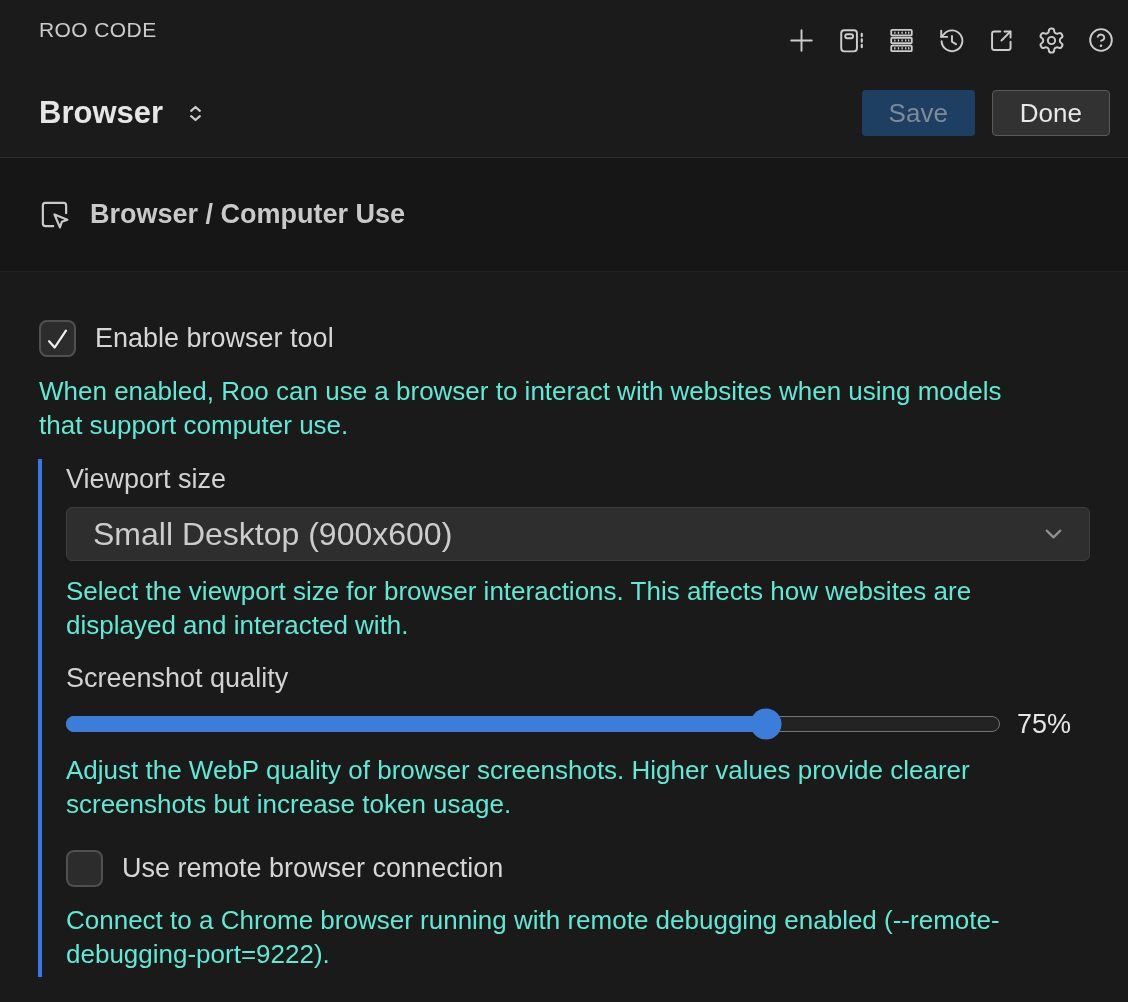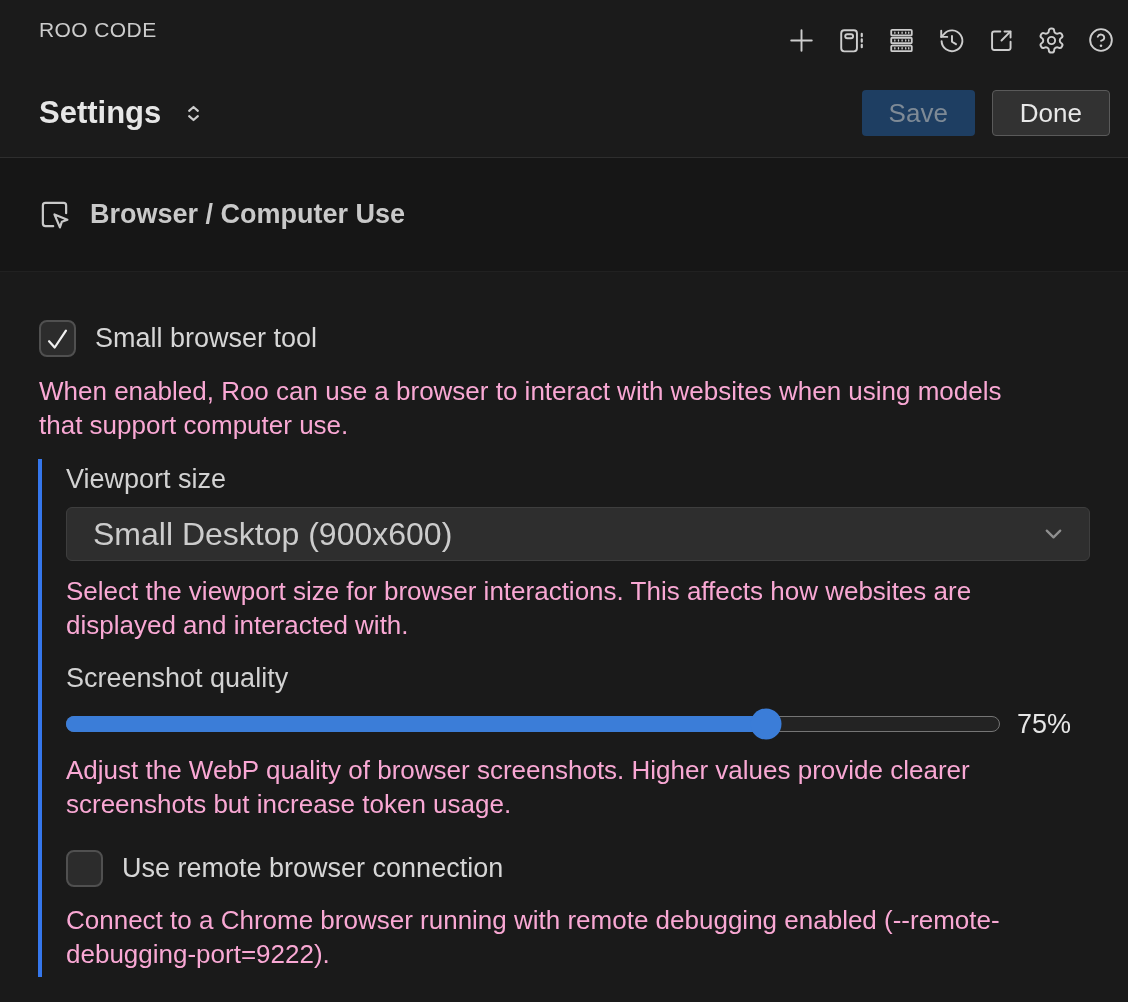--- a/index.html
+++ b/index.html
@@ -45,21 +45,21 @@
 
   .check-row { display:flex; align-items:center; gap:19px; cursor:pointer; }
   .check-row.first { margin-left:39px; margin-top:48px; }
   .checkbox { width:37px; height:37px; border-radius:8px; background:#2c2c2c;
               border:2px solid #505050; flex:0 0 auto;
               display:flex; align-items:center; justify-content:center; }
   .checkbox .tick { display:none; color:#f0f0f0; }
   .checkbox.checked .tick { display:block; }
   .check-label { font-size:27px; color:#d6d6d6; }
 
-  .desc { font-size:26px; line-height:1.31; color:#f9a8d4; }
+  .desc { font-size:26px; line-height:1.31; color:#5eead4; }
   .desc.main { margin-left:39px; margin-top:17px; width:1012px; }
 
   .subsection { margin-left:38px; margin-top:17px; border-left:4px solid #3577ec;
                 padding:5px 0 6px 24px; }
   .field-label { font-size:27px; color:#d2d2d2; }
   .field-label.second { margin-top:21px; }
 
   .select-box { margin-top:12px; width:1024px; height:54px; background:#2e2e2e;
                 border:1px solid #3e3e3e; border-radius:6px; position:relative;
                 display:flex; align-items:center; padding-left:26px; cursor:pointer; }
@@ -137,21 +137,21 @@
             <circle cx="12" cy="12" r="9.3"></circle>
             <path d="M9.2 9.2a2.9 2.9 0 0 1 5.6.9c0 1.9-2.8 2.6-2.8 2.6"></path>
             <path d="M12 17h.01" stroke-width="2.2"></path>
           </svg>
         </div>
       </div>
     </div>
 
     <div class="settings-row">
       <div class="settings-left">
-        <div class="page-title">Settings</div>
+        <div class="page-title">Browser</div>
         <div class="chevrons-ud">
           <svg width="21" height="25" viewBox="0 0 24 24" fill="none" stroke="currentColor" stroke-width="2.4" stroke-linecap="round" stroke-linejoin="round">
             <path d="m7 9 5-4.5L17 9"></path>
             <path d="m7 15 5 4.5 5-4.5"></path>
           </svg>
         </div>
       </div>
       <div class="btn-group">
         <button class="btn btn-save">Save</button>
         <button class="btn btn-done">Done</button>
@@ -170,21 +170,21 @@
   </div>
 
   <div class="content">
 
     <div class="check-row first">
       <span class="checkbox checked">
         <svg class="tick" width="27" height="27" viewBox="0 0 24 24" fill="none" stroke="currentColor" stroke-width="2" stroke-linecap="round" stroke-linejoin="round">
           <path d="m4.5 14.5 5 5.5L19.5 5"></path>
         </svg>
       </span>
-      <span class="check-label">Small browser tool</span>
+      <span class="check-label">Enable browser tool</span>
     </div>
     <div class="desc main">When enabled, Roo can use a browser to interact with websites when using models that support computer use.</div>
 
     <div class="subsection">
 
       <div class="field-label">Viewport size</div>
       <div class="select-box">
         <span class="select-value">Small Desktop (900x600)</span>
         <span class="select-chevron">
           <svg width="27" height="27" viewBox="0 0 24 24" fill="none" stroke="currentColor" stroke-width="2" stroke-linecap="round" stroke-linejoin="round">

